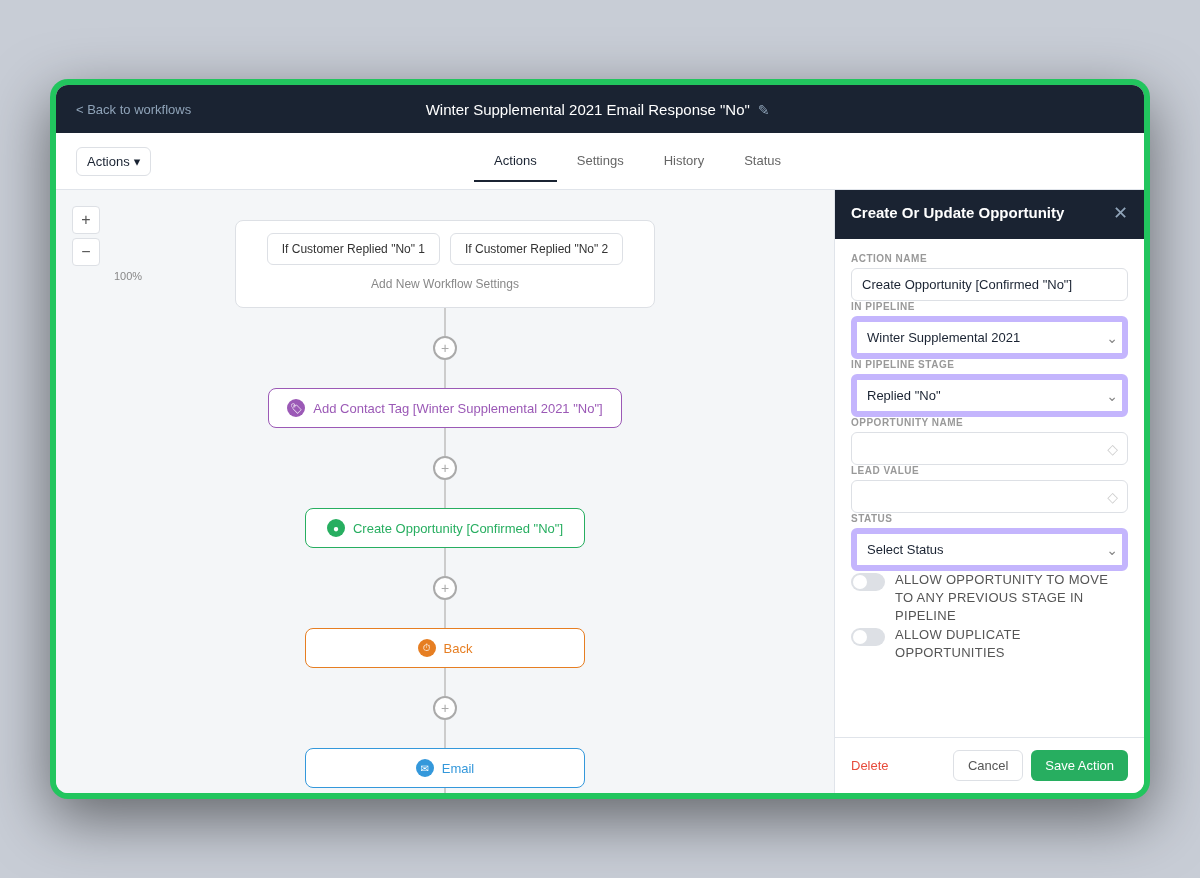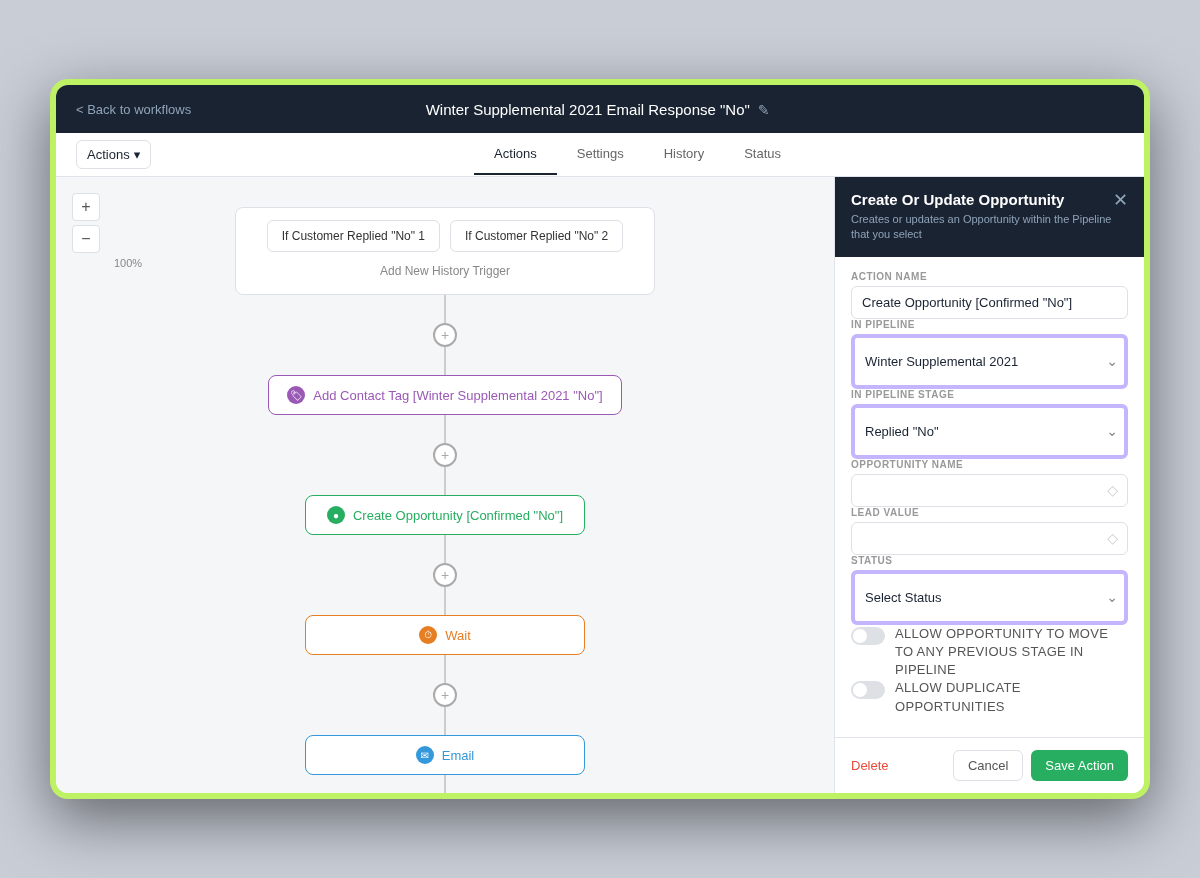--- a/index.html
+++ b/index.html
@@ -8,21 +8,21 @@
       display: flex;
       align-items: center;
       justify-content: center;
       min-height: 100vh;
       font-family: -apple-system, BlinkMacSystemFont, 'Segoe UI', sans-serif;
     }
 
     .device-frame {
       width: 1100px;
       height: 720px;
-      background: #bef264;
+      background: #22c55e;
       border-radius: 18px;
       padding: 6px;
       box-shadow: 0 20px 60px rgba(0,0,0,0.5);
       position: relative;
       overflow: hidden;
     }
 
     .app-container {
       width: 100%;
       height: 100%;
@@ -73,21 +73,21 @@
       width: 120px;
     }
 
     
     .tabs-bar {
       background: white;
       display: flex;
       align-items: center;
       border-bottom: 1px solid #e0e4ea;
       padding: 0 20px;
-      height: 44px;
+      height: 57px;
       flex-shrink: 0;
     }
 
     .actions-dropdown {
       display: flex;
       align-items: center;
       gap: 4px;
       font-size: 13px;
       font-weight: 500;
       color: #1a2332;
@@ -357,23 +357,23 @@
       border-radius: 6px;
       padding: 8px 10px;
       font-size: 13px;
       color: #1a2332;
       background: white;
       width: 100%;
       outline: none;
     }
 
     .field-select {
-      border: 4px solid #c4b5fd;
+      border: 6px solid #c4b5fd;
       border-radius: 6px;
-      padding: 16px 10px;
+      padding: 8px 10px;
       font-size: 13px;
       color: #1a2332;
       background: white;
       width: 100%;
       outline: none;
       appearance: none;
       cursor: pointer;
       position: relative;
     }
 
@@ -543,21 +543,21 @@
           <div class="zoom-label">100%</div>
         </div>
 
         <div class="workflow-flow">
 
           <div class="trigger-box">
             <div class="trigger-row">
               <div class="trigger-chip">If Customer Replied "No" 1</div>
               <div class="trigger-chip">If Customer Replied "No" 2</div>
             </div>
-            <div class="add-trigger-btn">Add New History Trigger</div>
+            <div class="add-trigger-btn">Add New Workflow Settings</div>
           </div>
 
           <div class="connector-area">
             <div class="connector-line"></div>
             <div class="plus-circle">+</div>
             <div class="connector-line"></div>
           </div>
 
           <div class="action-node node-tag">
             <div class="node-icon icon-purple">🏷</div>
@@ -576,21 +576,21 @@
           </div>
 
           <div class="connector-area">
             <div class="connector-line"></div>
             <div class="plus-circle">+</div>
             <div class="connector-line"></div>
           </div>
 
           <div class="action-node node-wait">
             <div class="node-icon icon-orange">⏱</div>
-            <span>Wait</span>
+            <span>Back</span>
           </div>
 
           <div class="connector-area">
             <div class="connector-line"></div>
             <div class="plus-circle">+</div>
             <div class="connector-line"></div>
           </div>
 
           <div class="action-node node-email">
             <div class="node-icon icon-blue">✉</div>
@@ -603,21 +603,20 @@
           </div>
 
         </div>
       </div>
 
       <div class="right-panel">
 
         <div class="panel-header">
           <div class="panel-title-area">
             <div class="panel-title">Create Or Update Opportunity</div>
-            <div class="panel-subtitle">Creates or updates an Opportunity within the Pipeline that you select</div>
           </div>
           <div class="close-btn">✕</div>
         </div>
 
         <div class="panel-body">
 
           <div class="field-group">
             <div class="field-label">ACTION NAME</div>
             <input class="field-input" type="text" value="Create Opportunity [Confirmed &quot;No&quot;]" style="">
           </div>

